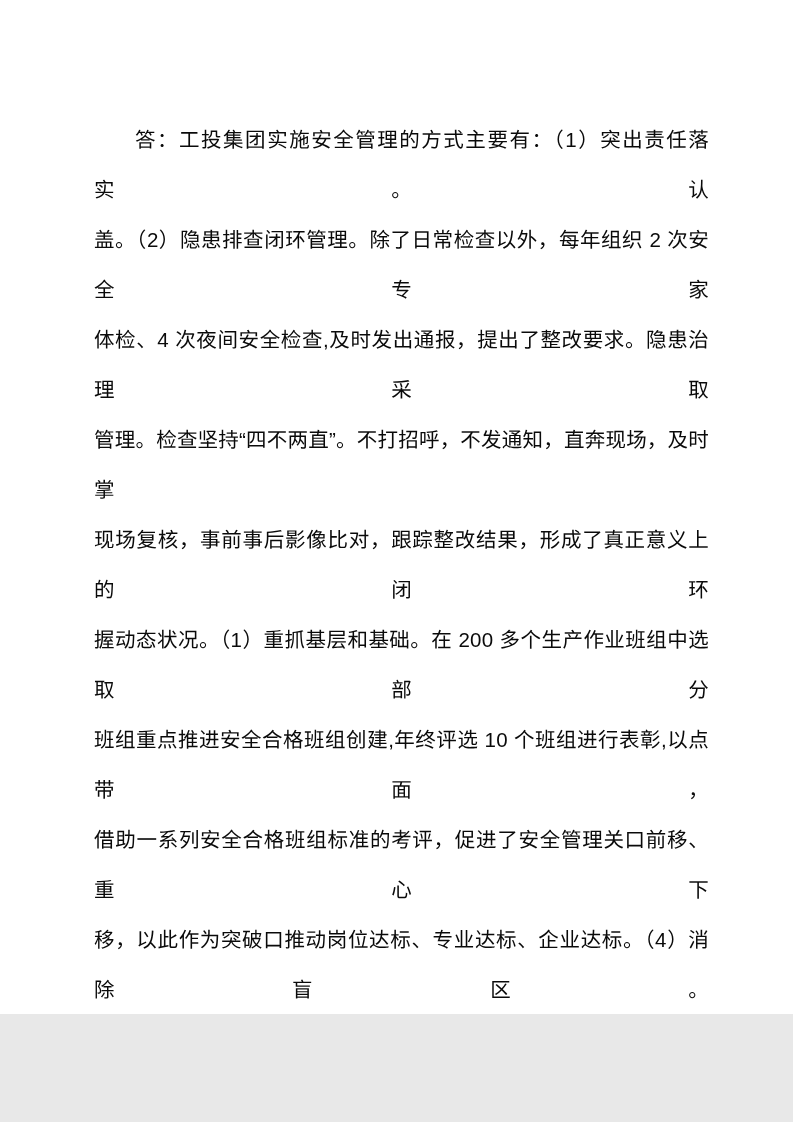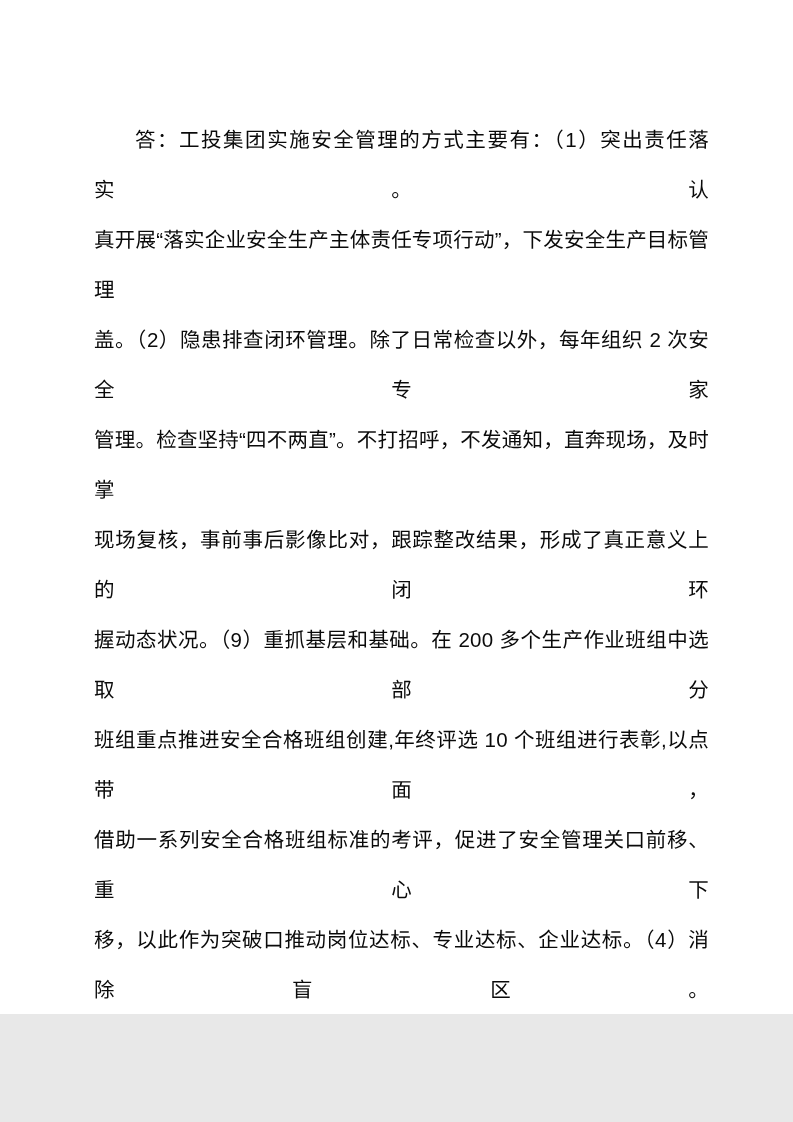--- a/index.html
+++ b/index.html
@@ -45,25 +45,25 @@
   }
 </style>
 </head>
 <body>
 
 <div class="page">
   <div class="text-block">
 
     <div class="para">
       <p class="line indent">答：工投集团实施安全管理的方式主要有：（1）突出责任落实。认</p>
-      <p class="line">真开展“落实企业安全生产主体责任专项行动”，下发安全生产目标管理</p>
       <p class="line">盖。（2）隐患排查闭环管理。除了日常检查以外，每年组织 2 次安全专家</p>
+      <p class="line">体检、4 次夜间安全检查,及时发出通报，提出了整改要求。隐患治理采取</p>
       <p class="line">管理。检查坚持“四不两直”。不打招呼，不发通知，直奔现场，及时掌</p>
       <p class="line">现场复核，事前事后影像比对，跟踪整改结果，形成了真正意义上的闭环</p>
-      <p class="line">握动态状况。（9）重抓基层和基础。在 200 多个生产作业班组中选取部分</p>
+      <p class="line">握动态状况。（1）重抓基层和基础。在 200 多个生产作业班组中选取部分</p>
       <p class="line">班组重点推进安全合格班组创建,年终评选 10 个班组进行表彰,以点带面，</p>
       <p class="line">借助一系列安全合格班组标准的考评，促进了安全管理关口前移、重心下</p>
       <p class="line">移，以此作为突破口推动岗位达标、专业达标、企业达标。（4）消除盲区。</p>
 
     </div>
 
   </div>
 </div>
 
 </body></html>

